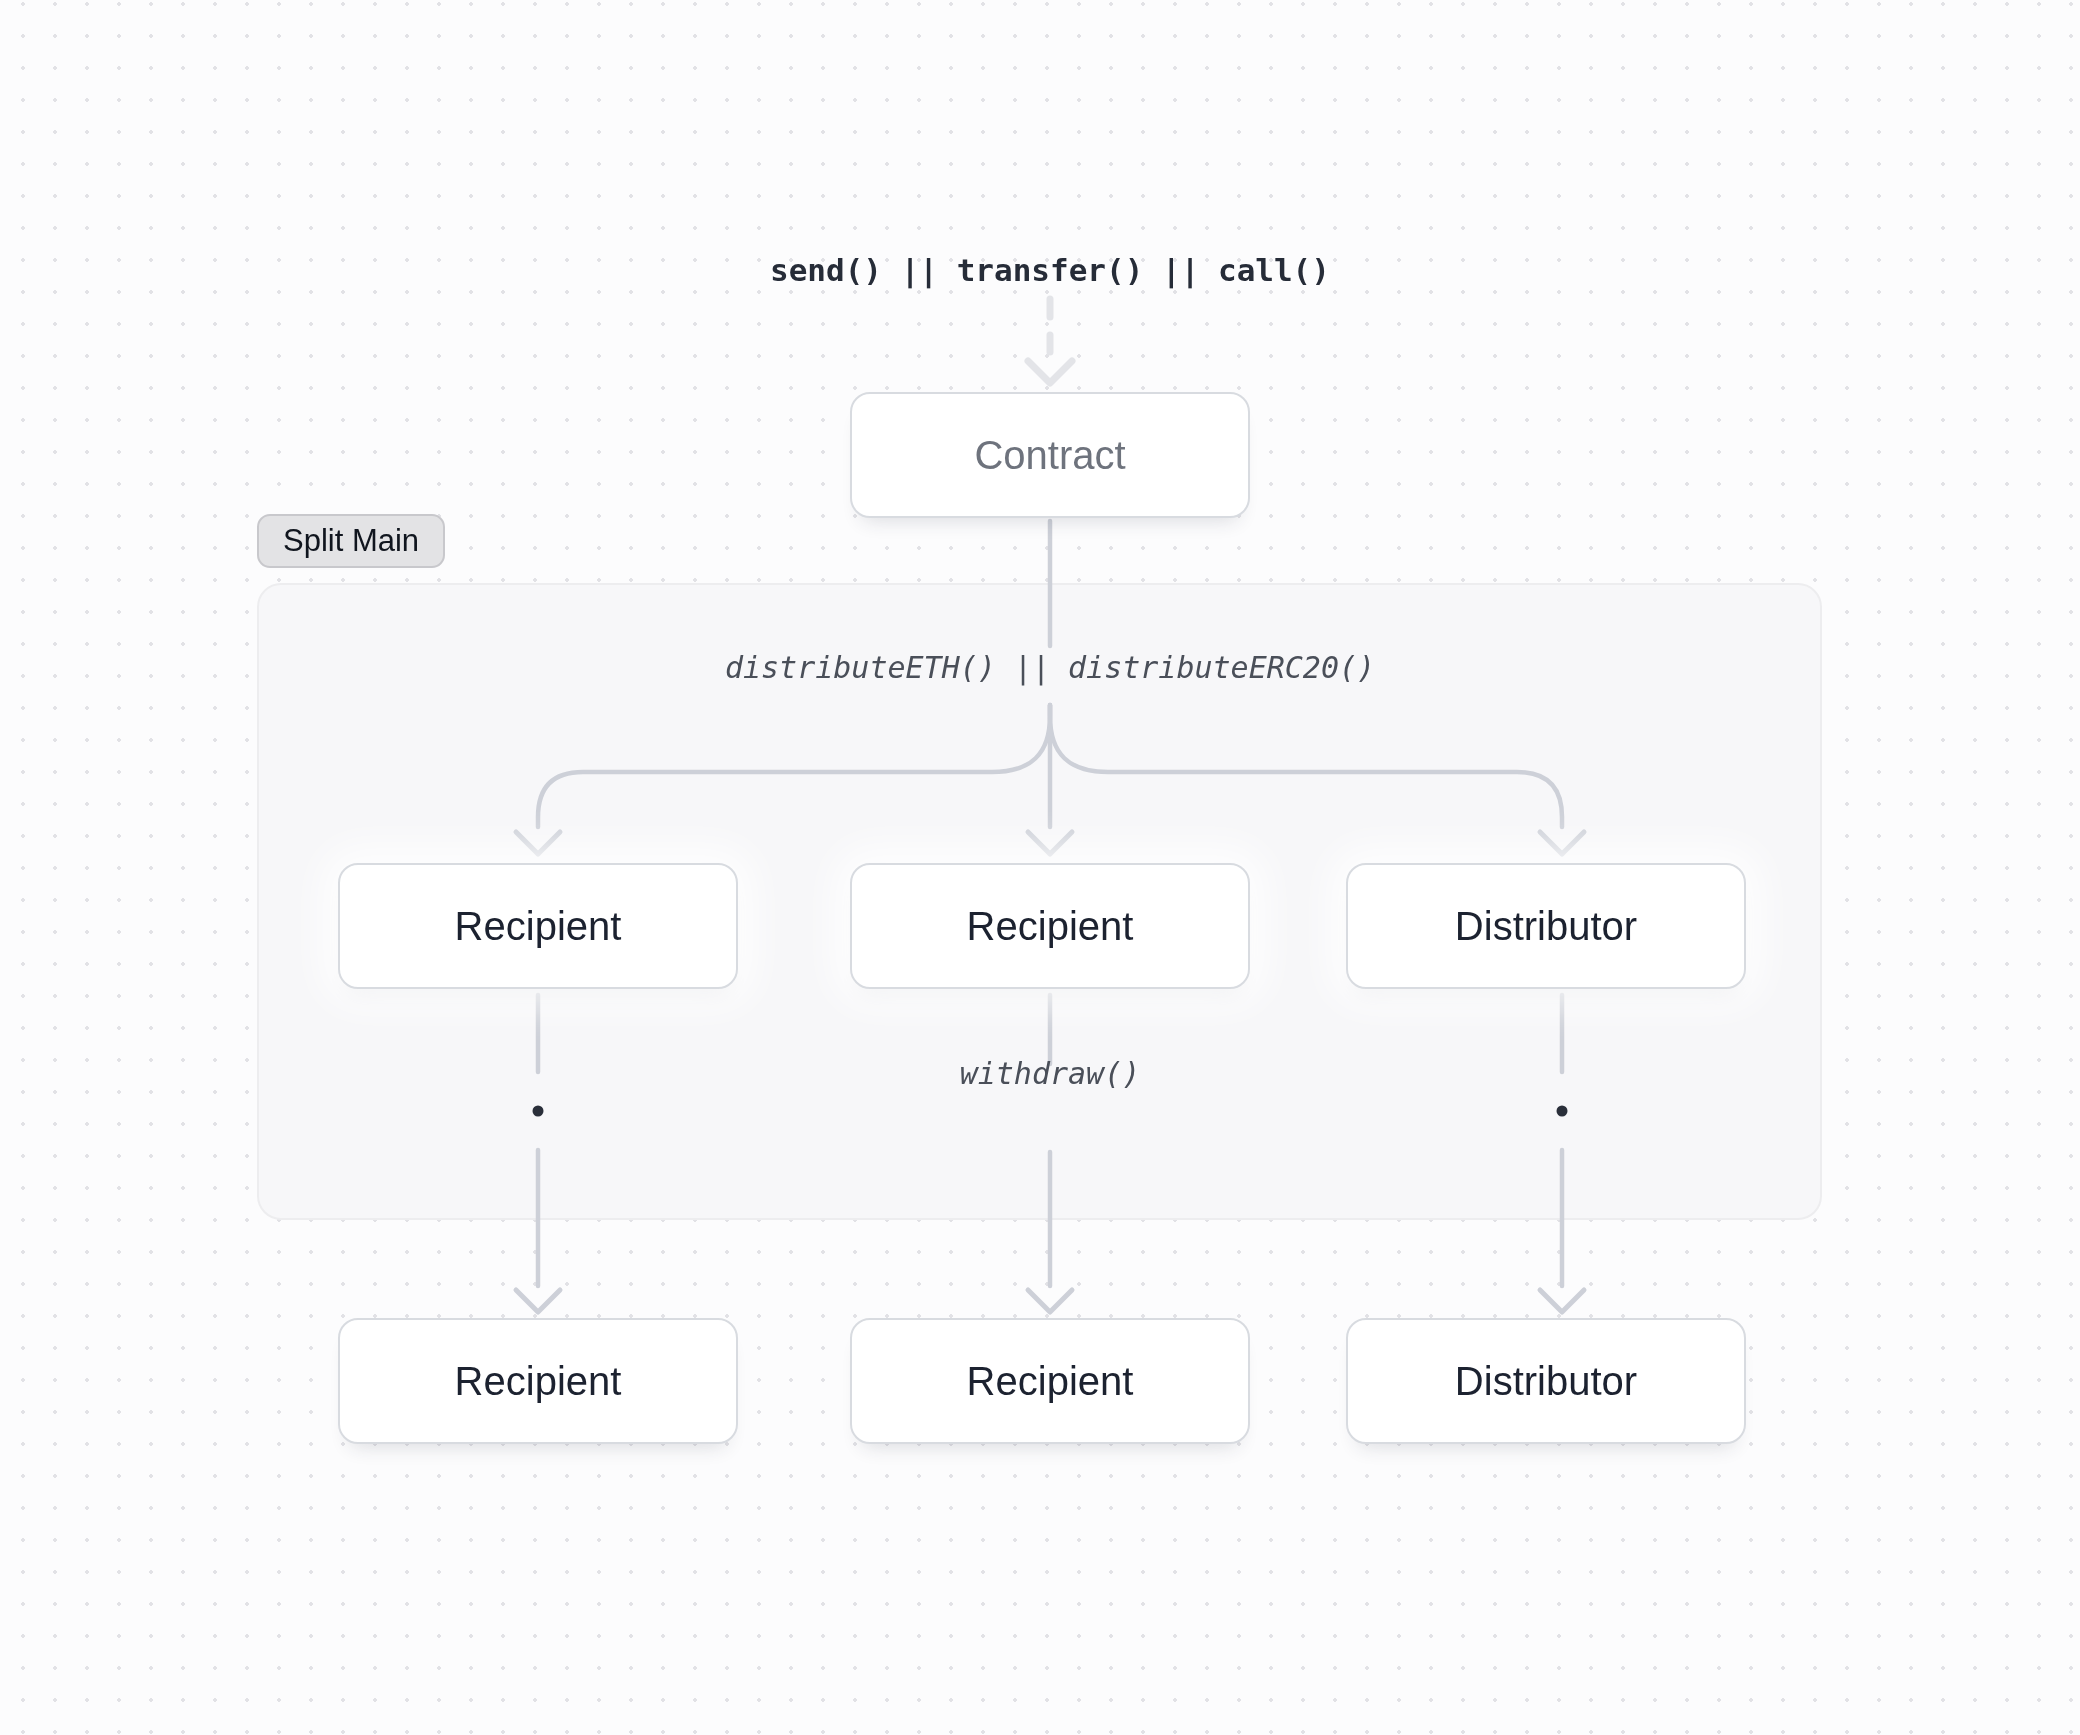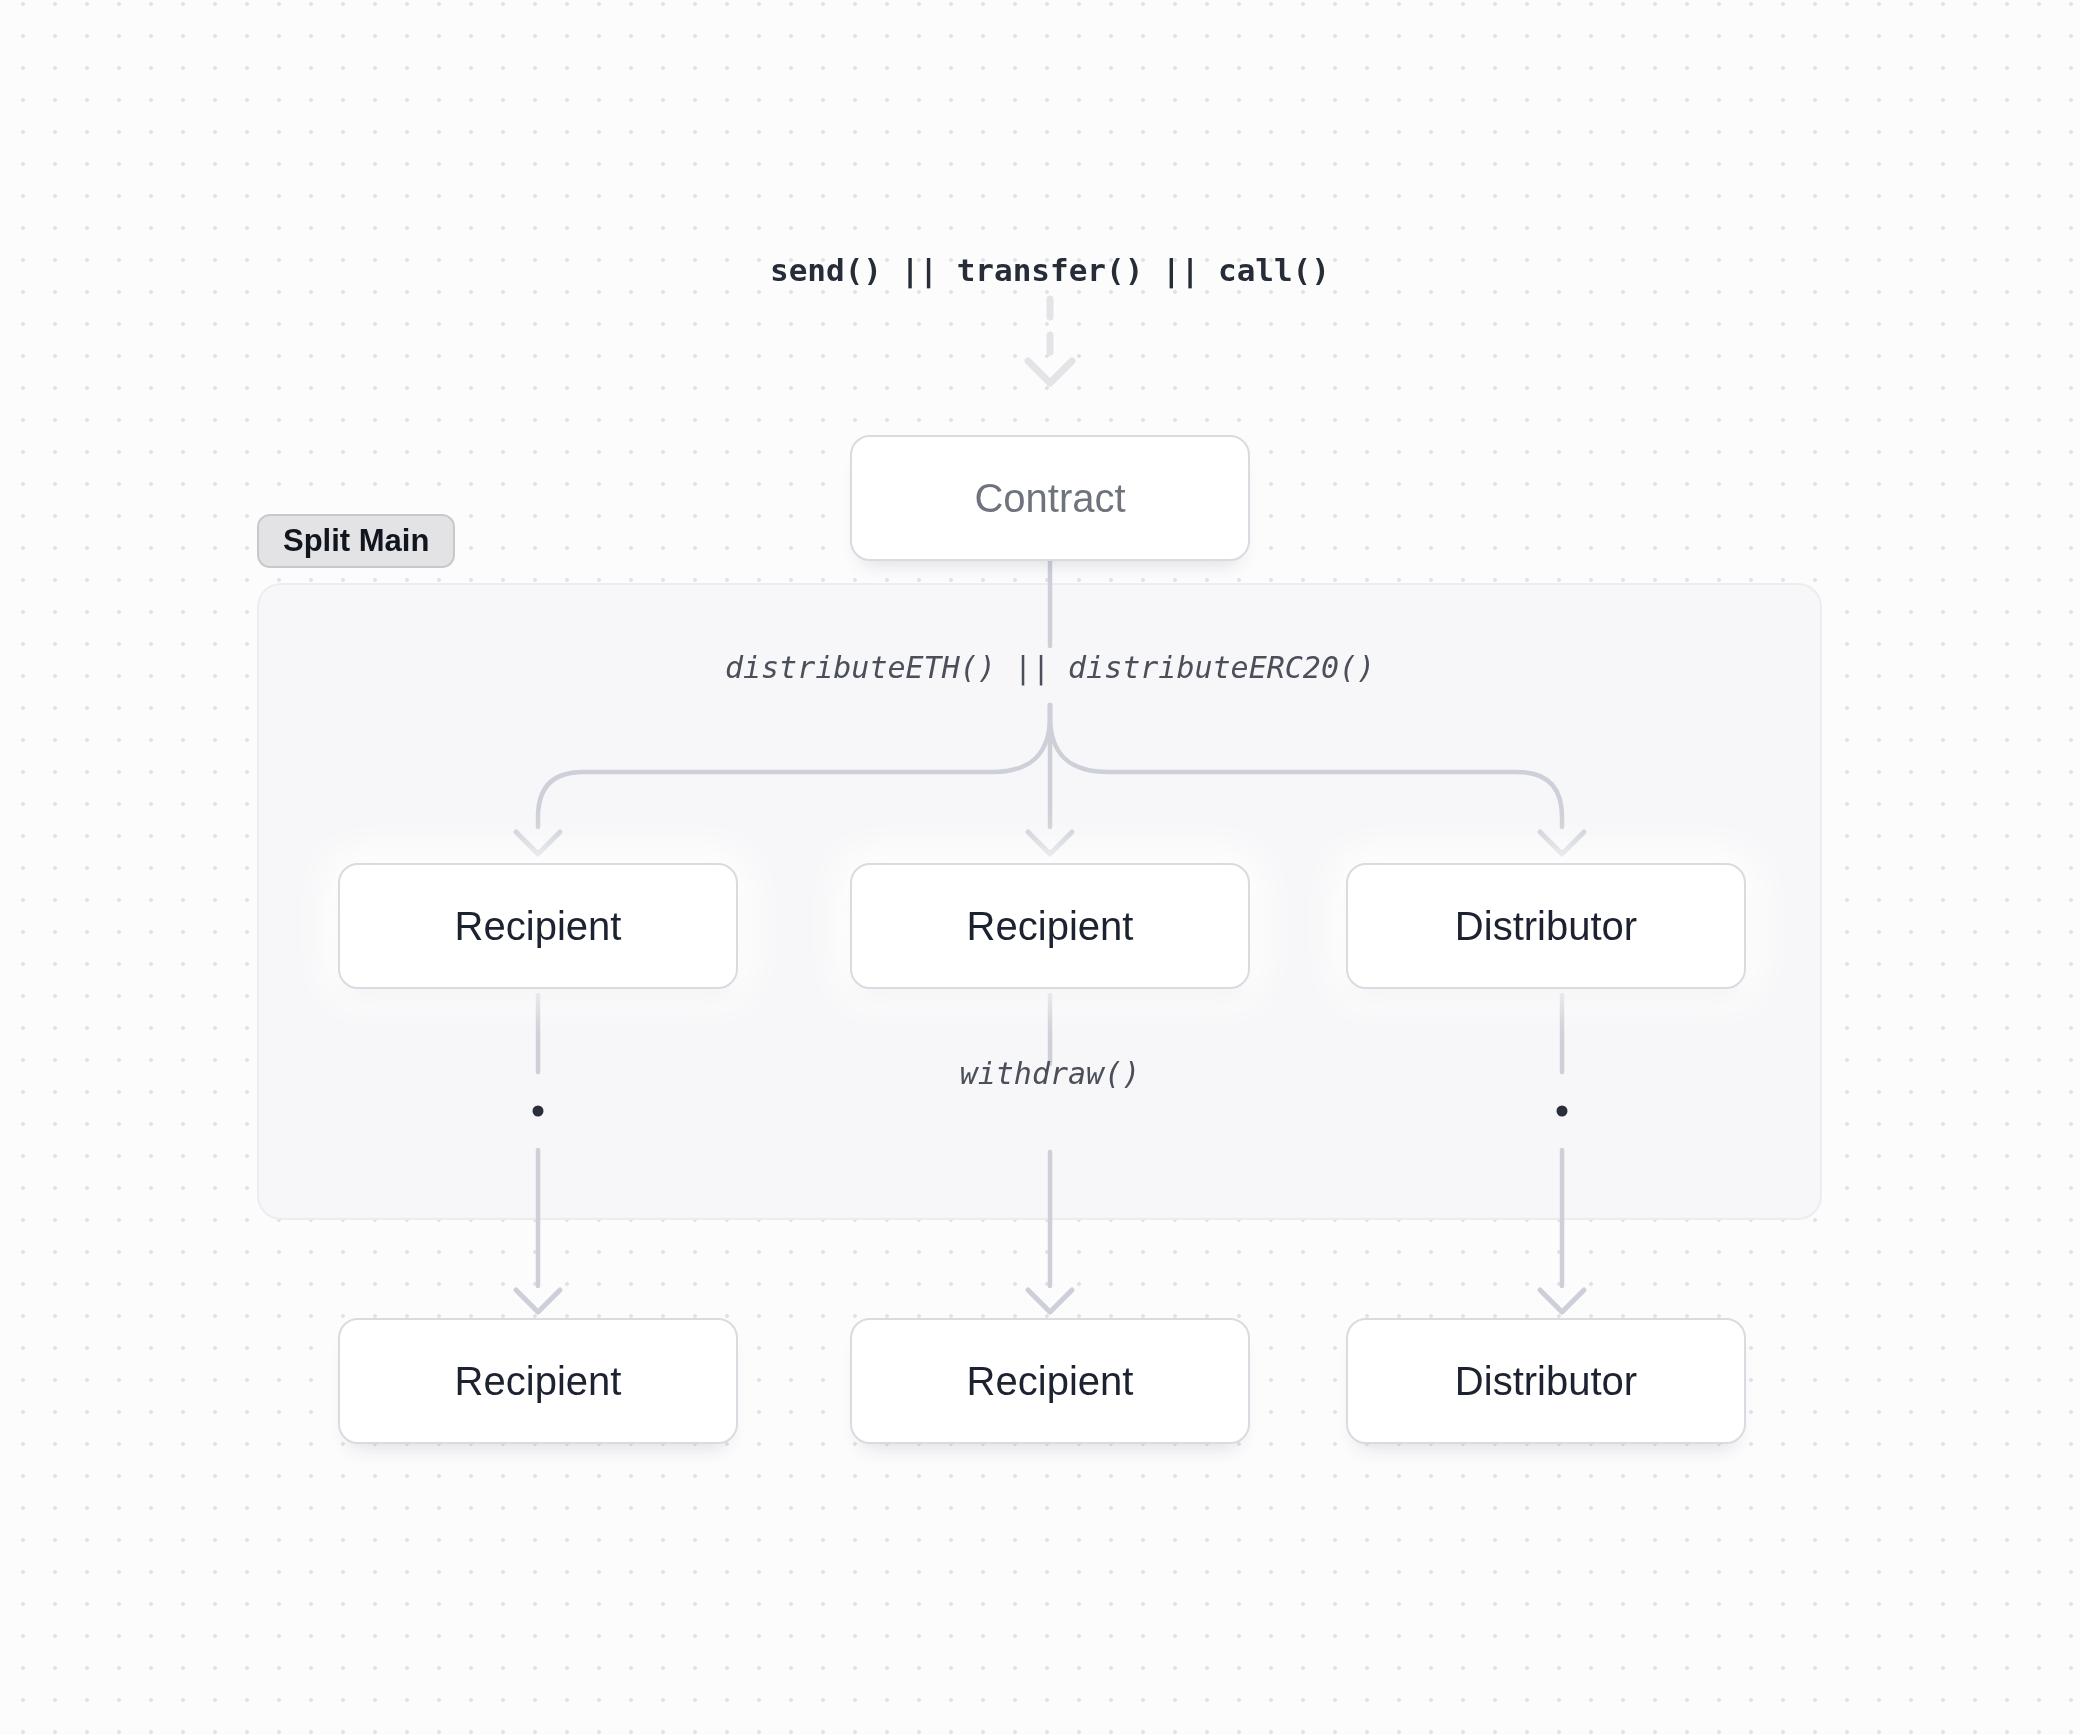--- a/index.html
+++ b/index.html
@@ -42,21 +42,21 @@
   }
   .group-badge{
     position:absolute;
     left:257px;top:514px;height:54px;
     padding:0 24px;
     display:flex;align-items:center;
     background:var(--badge-bg);
     border:2px solid var(--badge-border);
     border-radius:13px;
     box-sizing:border-box;
-    font-size:31px;font-weight:700;
+    font-size:31px;font-weight:400;
     color:var(--badge-text);
     z-index:4;
   }
   svg.connectors{
     position:absolute;left:0;top:0;z-index:2;
     pointer-events:none;
   }
   .wire{stroke:var(--connector);stroke-width:4.5;fill:none;stroke-linecap:round;}
   .wire-head{stroke:var(--connector);stroke-width:5;fill:none;stroke-linecap:round;stroke-linejoin:round;}
   .wire-dashed{stroke:var(--dashed-connector);stroke-width:7;fill:none;stroke-linecap:round;stroke-dasharray:18 18;}
@@ -81,21 +81,21 @@
     display:flex;align-items:center;justify-content:center;
     font-size:40px;
     color:var(--box-text);
     z-index:3;
     box-shadow:0 14px 20px -12px rgba(40,45,60,0.16);
   }
   .node.halo{
     box-shadow:0 0 38px 16px rgba(255,255,255,0.85),
                0 14px 20px -12px rgba(40,45,60,0.16);
   }
-  .node.contract{left:850px;top:392px;color:var(--contract-text);margin-top:43px;}
+  .node.contract{left:850px;top:392px;color:var(--contract-text);}
   .node.r1a{left:338px;top:863px;}
   .node.r1b{left:850px;top:863px;}
   .node.r1c{left:1346px;top:863px;}
   .node.r2a{left:338px;top:1318px;}
   .node.r2b{left:850px;top:1318px;}
   .node.r2c{left:1346px;top:1318px;}
   .pos-entry{left:1050px;top:252px;}
   .pos-distribute{left:1050px;top:650px;}
   .pos-withdraw{left:1050px;top:1056px;}
 </style>

